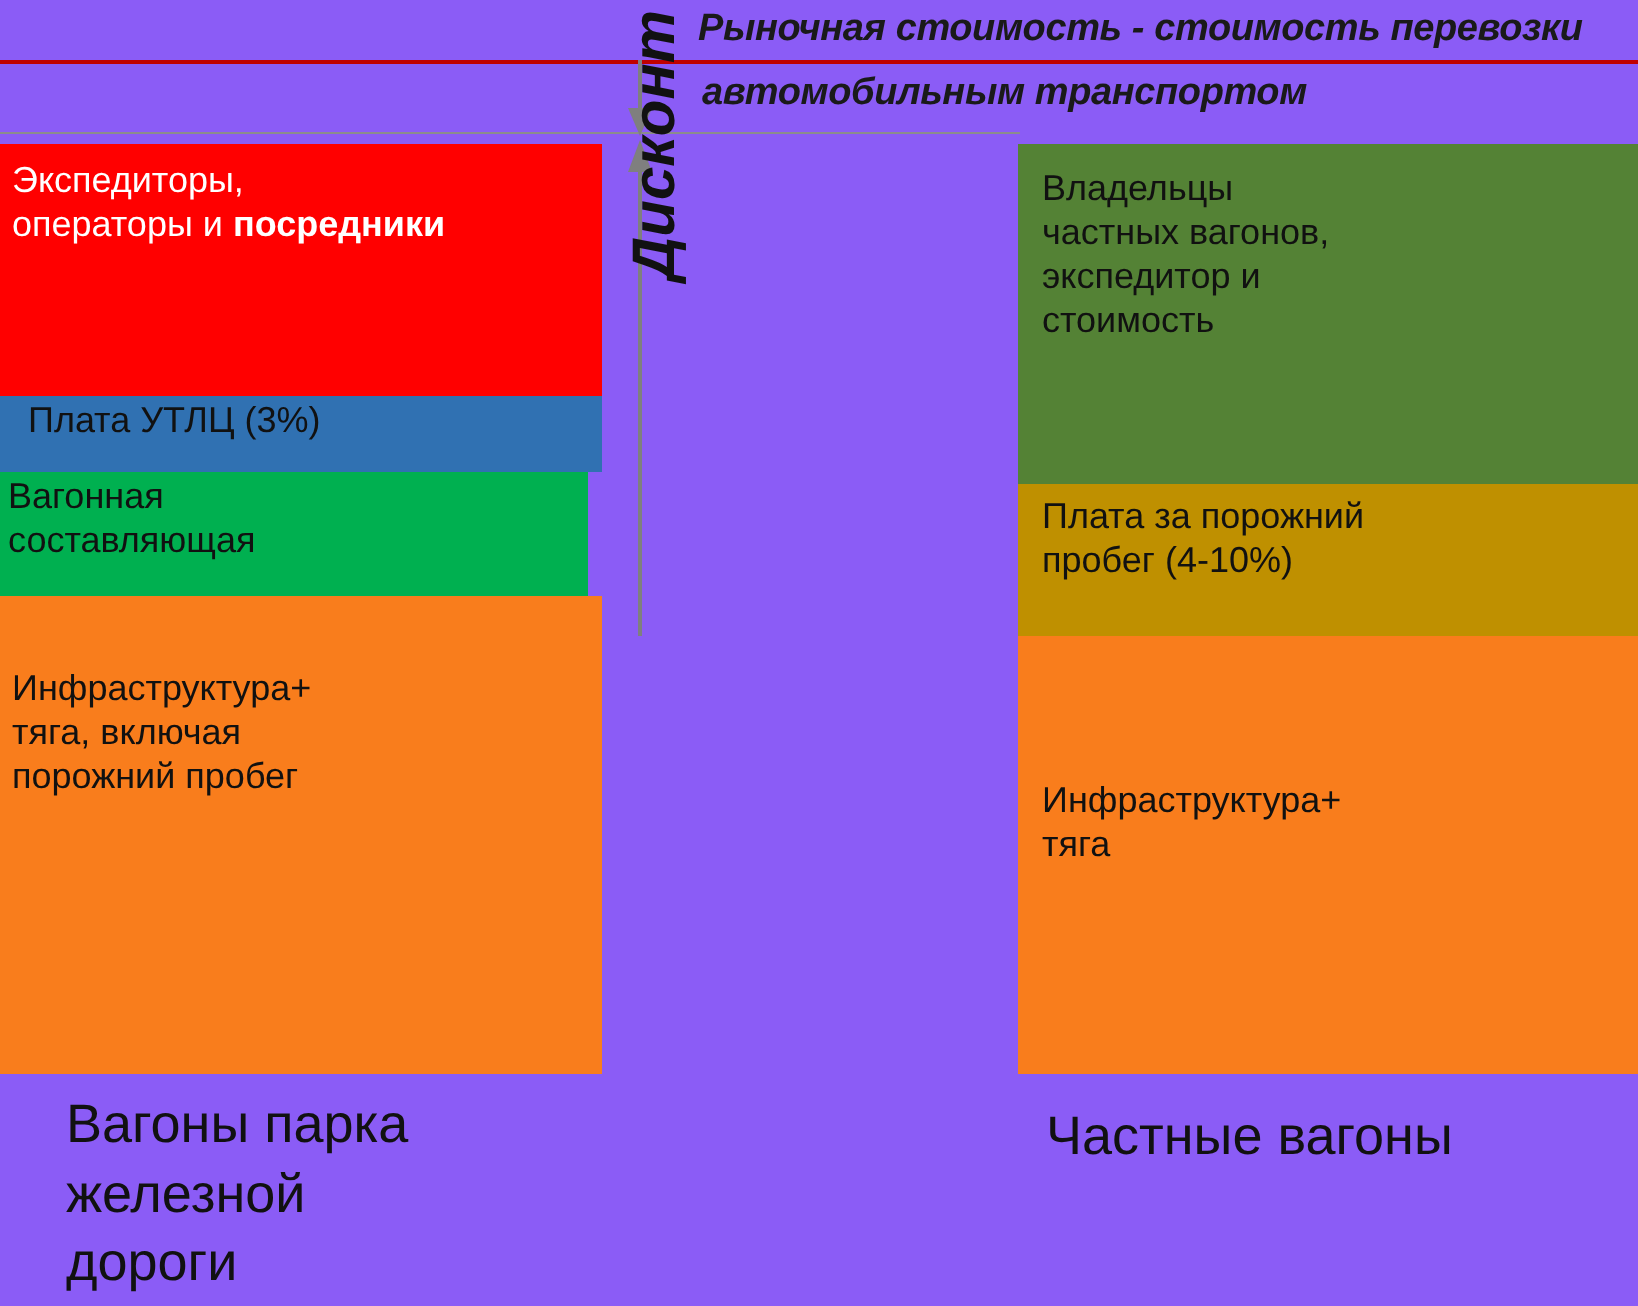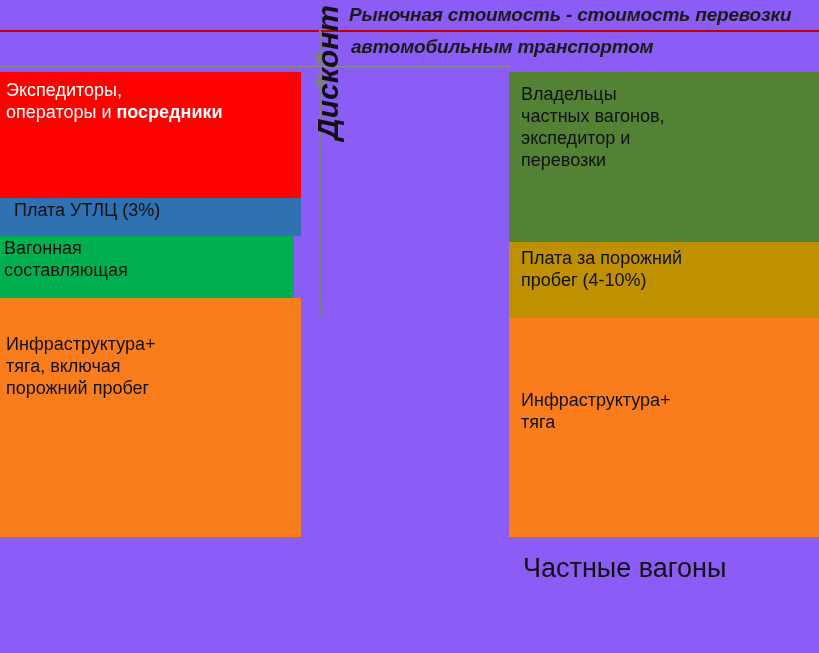--- a/index.html
+++ b/index.html
@@ -168,26 +168,29 @@
     <div class="seg-text pad-green">Вагонная
 составляющая</div>
   </div>
 
   <div class="seg" id="seg-l-orange">
     <div class="seg-text pad-lorange">Инфраструктура+
 тяга, включая
 порожний пробег</div>
   </div>
 
+  <div class="caption" id="caption-left">Вагоны парка
+железной
+дороги</div>
 
   <div class="seg" id="seg-r-green">
     <div class="seg-text pad-rgreen">Владельцы
 частных вагонов,
 экспедитор и
-перевозки</div>
+стоимость</div>
   </div>
 
   <div class="seg" id="seg-r-gold">
     <div class="seg-text pad-rgold">Плата за порожний
 пробег (4-10%)</div>
   </div>
 
   <div class="seg" id="seg-r-orange">
     <div class="seg-text pad-rorange">Инфраструктура+
 тяга</div>

